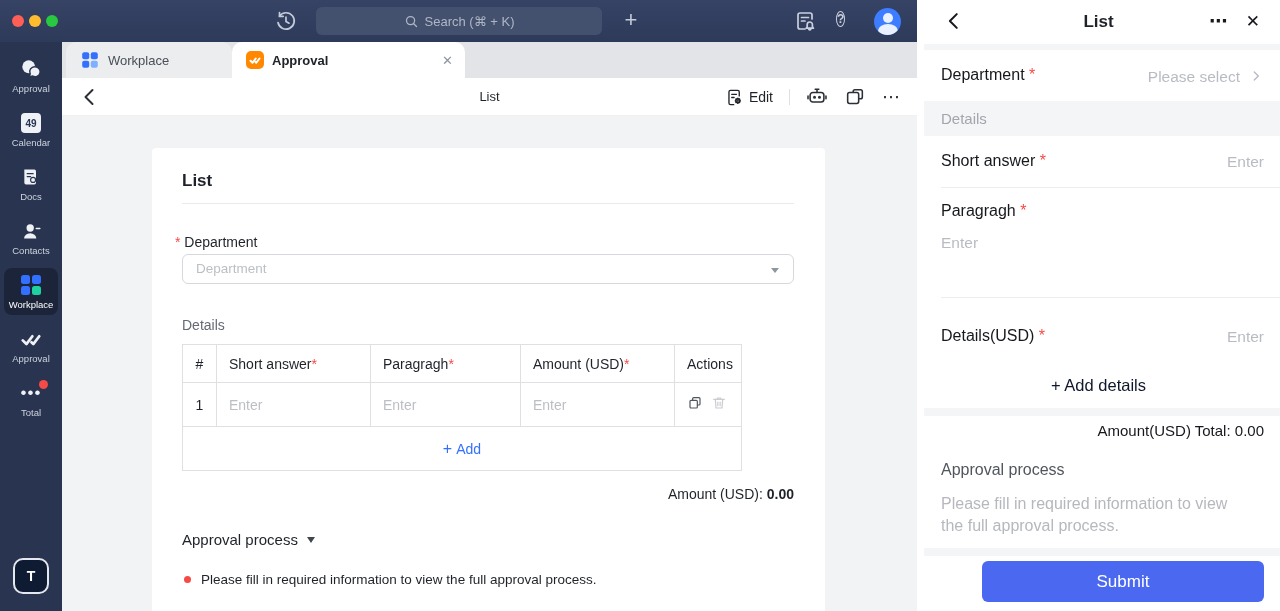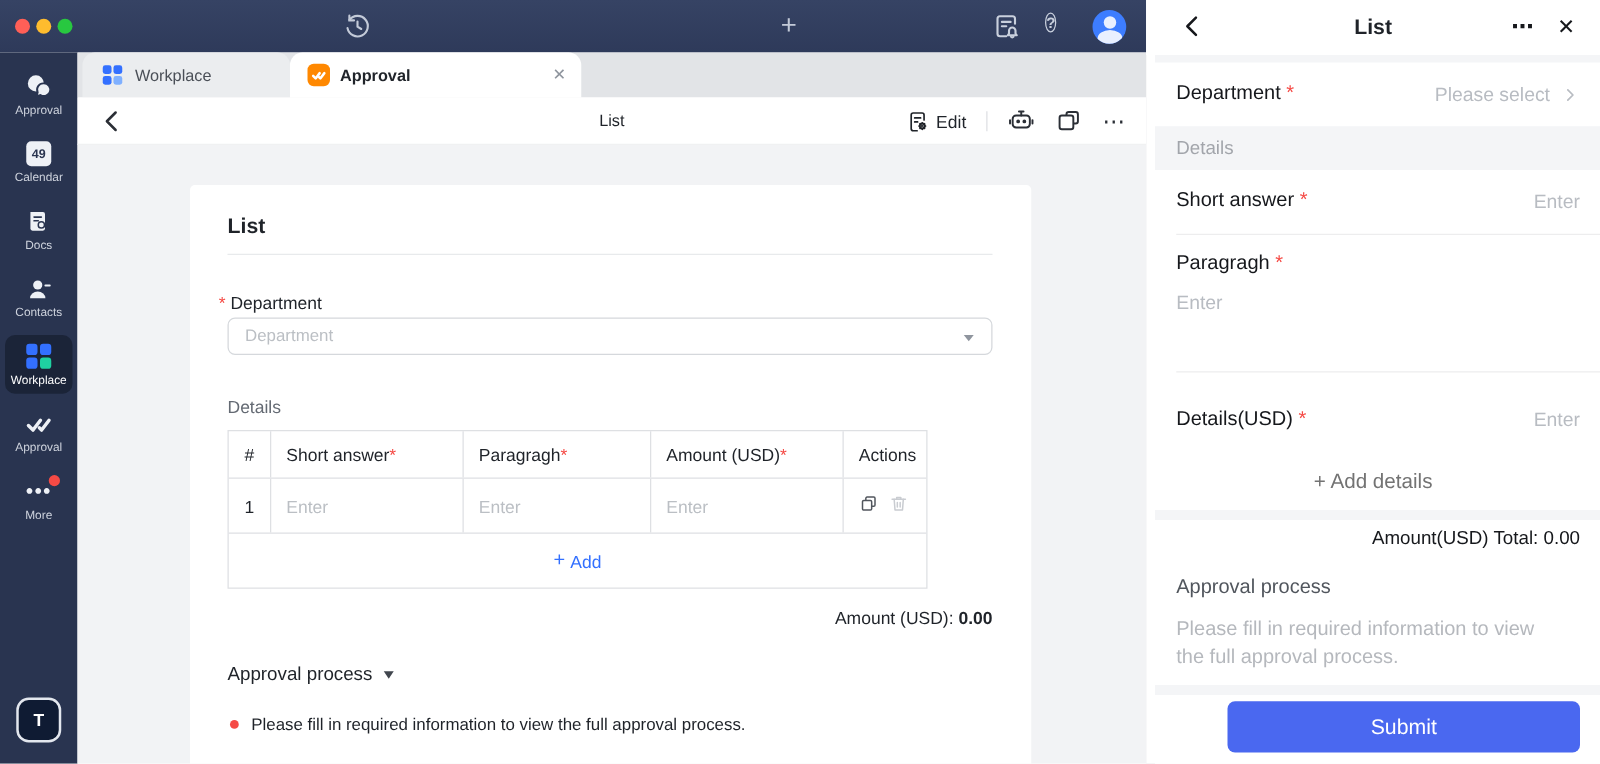--- a/index.html
+++ b/index.html
@@ -96,21 +96,21 @@
   .p-title { position:absolute; left:0; right:0; top:0; height:44px; text-align:center; line-height:44px; font-size:17px; font-weight:700; }
   .p-ellip { position:absolute; right:52px; top:0; line-height:42px; font-size:18px; font-weight:700; letter-spacing:1px; color:#16181c; }
   .p-close { position:absolute; right:20px; top:0; line-height:44px; font-size:17px; color:#16181c; }
   .band { position:absolute; left:7px; right:0; background:#f4f5f7; }
   .b1 { top:44px; height:6px; } .b2 { top:101px; height:35px; } .b3 { top:408px; height:8px; } .b4 { top:548px; height:8px; }
   .b2 .band-lbl { position:absolute; left:17px; top:9px; font-size:15px; color:#a2a5ab; }
   .p-row-label { position:absolute; left:24px; font-size:16px; font-weight:500; color:#16181c; }
   .p-val { position:absolute; font-size:15.5px; color:#b8bcc2; }
   .p-chev { position:absolute; right:17px; width:14px; height:14px; color:#b8bcc2; }
   .p-divider { position:absolute; left:24px; right:0; height:1px; background:#ededee; }
-  .p-add { position:absolute; left:0; right:0; top:376px; text-align:center; font-size:16.5px; color:#737373; }
+  .p-add { position:absolute; left:0; right:0; top:376px; text-align:center; font-size:16.5px; color:#0f172a; }
   .p-total { position:absolute; right:16px; top:422px; font-size:15px; color:#16181c; }
   .p-ap-label { position:absolute; left:24px; top:461px; font-size:16px; color:#51565d; }
   .p-ap-desc { position:absolute; left:24px; right:28px; top:493px; font-size:16px; line-height:22px; color:#b5b8bd; }
   .p-submit { position:absolute; left:24px; right:16px; top:561px; height:41px; background:#4a68f0; border-radius:6px; color:#fff; font-size:17px; text-align:center; line-height:41px;margin-left:41px; }
   svg { display:block; }
 </style>
 </head>
 <body>
 
 <div class="app">
@@ -121,20 +121,27 @@
     <span class="traffic t-green"></span>
 
     <span class="hist">
       <svg viewBox="0 0 24 24" fill="none" stroke="currentColor" stroke-width="1.7" stroke-linecap="round">
         <path d="M5.5 7 A8.2 8.2 0 1 1 4 13.5"></path>
           <path d="M5.5 3.5 L5.5 7.3 L9.2 7.3"></path>
         <path d="M12 8.2 V12.4 L15 14.2"></path>
       </svg>
     </span>
 
+    <div class="searchbox">
+      <svg width="15" height="15" viewBox="0 0 24 24" fill="none" stroke="#aeb6c6" stroke-width="2" stroke-linecap="round">
+        <circle cx="10.5" cy="10.5" r="6.5"></circle>
+          <path d="M15.5 15.5 L20 20"></path>
+      </svg>
+      <span>Search (⌘ + K)</span>
+    </div>
 
     <span class="plusbtn">+</span>
 
     <span class="tb-icon tb-notif">
       <svg viewBox="0 0 24 24" fill="none" stroke="currentColor" stroke-width="1.7" stroke-linecap="round" stroke-linejoin="round">
         <path d="M19 10 V6 a2 2 0 0 0 -2 -2 H7 a2 2 0 0 0 -2 2 v12 a2 2 0 0 0 2 2 h5"></path>
         <path d="M8.5 8.5 h7 M8.5 12 h3.5"></path>
         <path d="M16.8 13 a2.6 2.6 0 0 1 2.6 2.6 v2.2 l1 1.4 h-7.2 l1 -1.4 v-2.2 a2.6 2.6 0 0 1 2.6 -2.6 z"></path>
         <path d="M15.8 20.4 a1.2 1.2 0 0 0 2 0"></path>
       </svg>
@@ -210,21 +217,21 @@
           <path d="M12.5 15.5 l2 2 L21 9"></path>
         </svg>
       </span>
       <span class="lbl">Approval</span>
     </div>
 
     <div class="side-item">
       <span class="side-ic">
         <span class="more-dots">•••<span class="more-badge"></span></span>
       </span>
-      <span class="lbl">More</span>
+      <span class="lbl">Total</span>
     </div>
 
     <div class="t-avatar">T</div>
   </div>
 
   <div class="tabbar">
     <div class="tab tab-workplace">
       <span class="grid4" style="transform:scale(0.78)">
         <span style="background:#3370ff"></span>
           <span style="background:#3370ff"></span>

